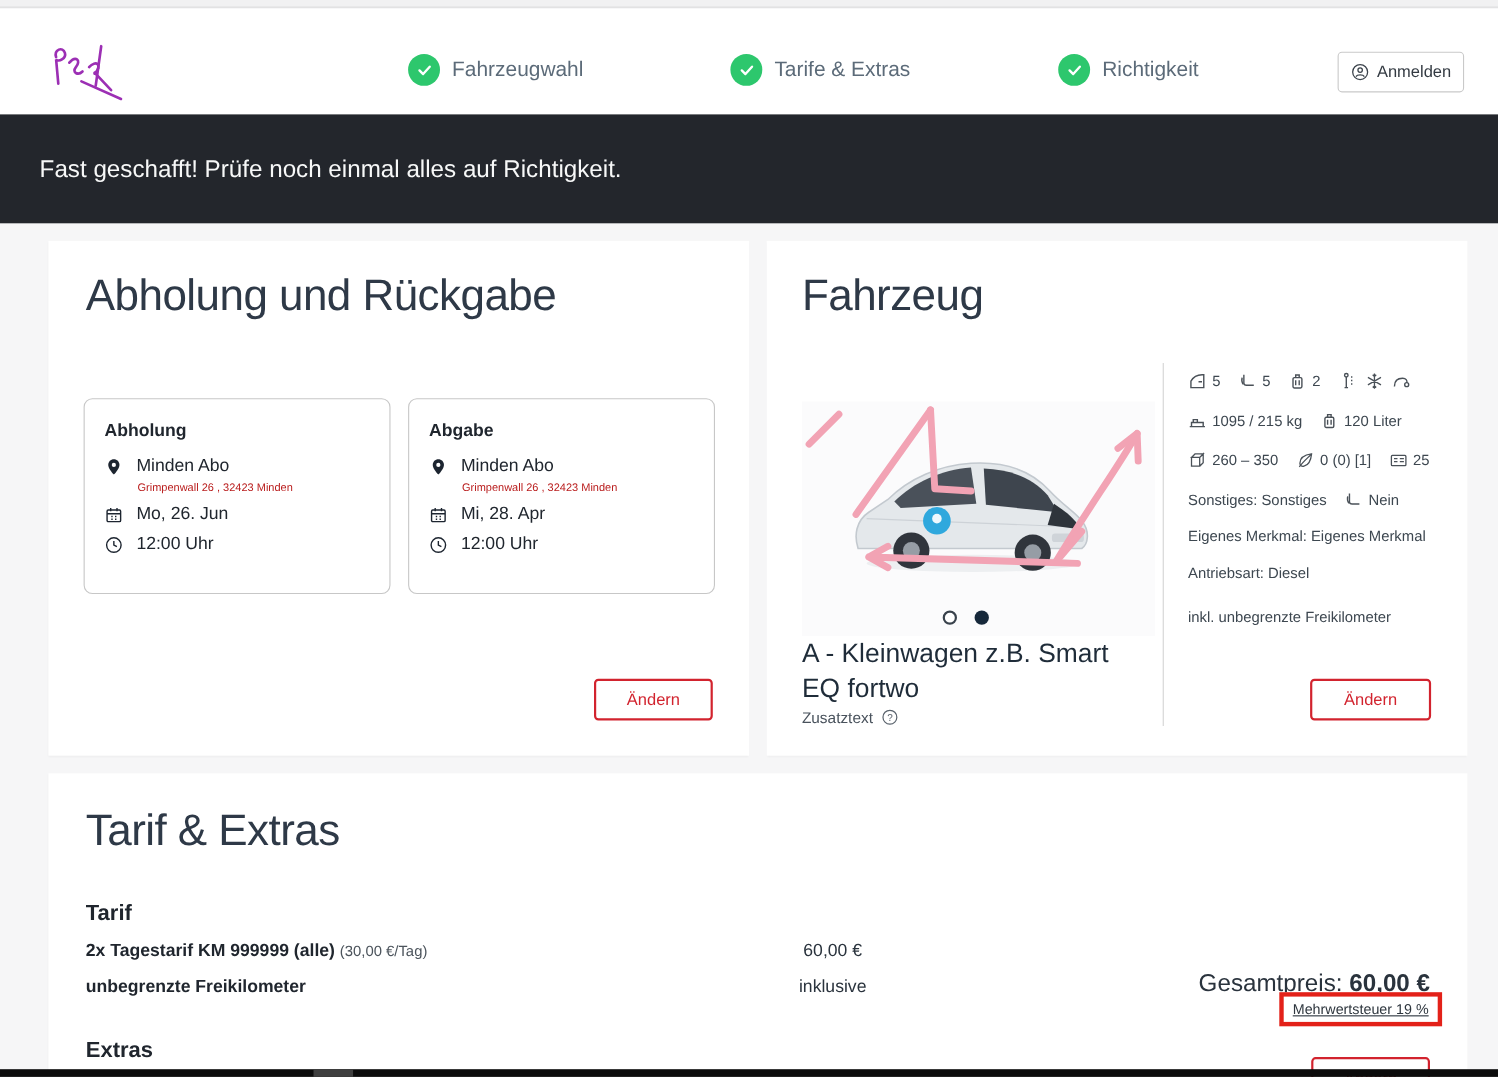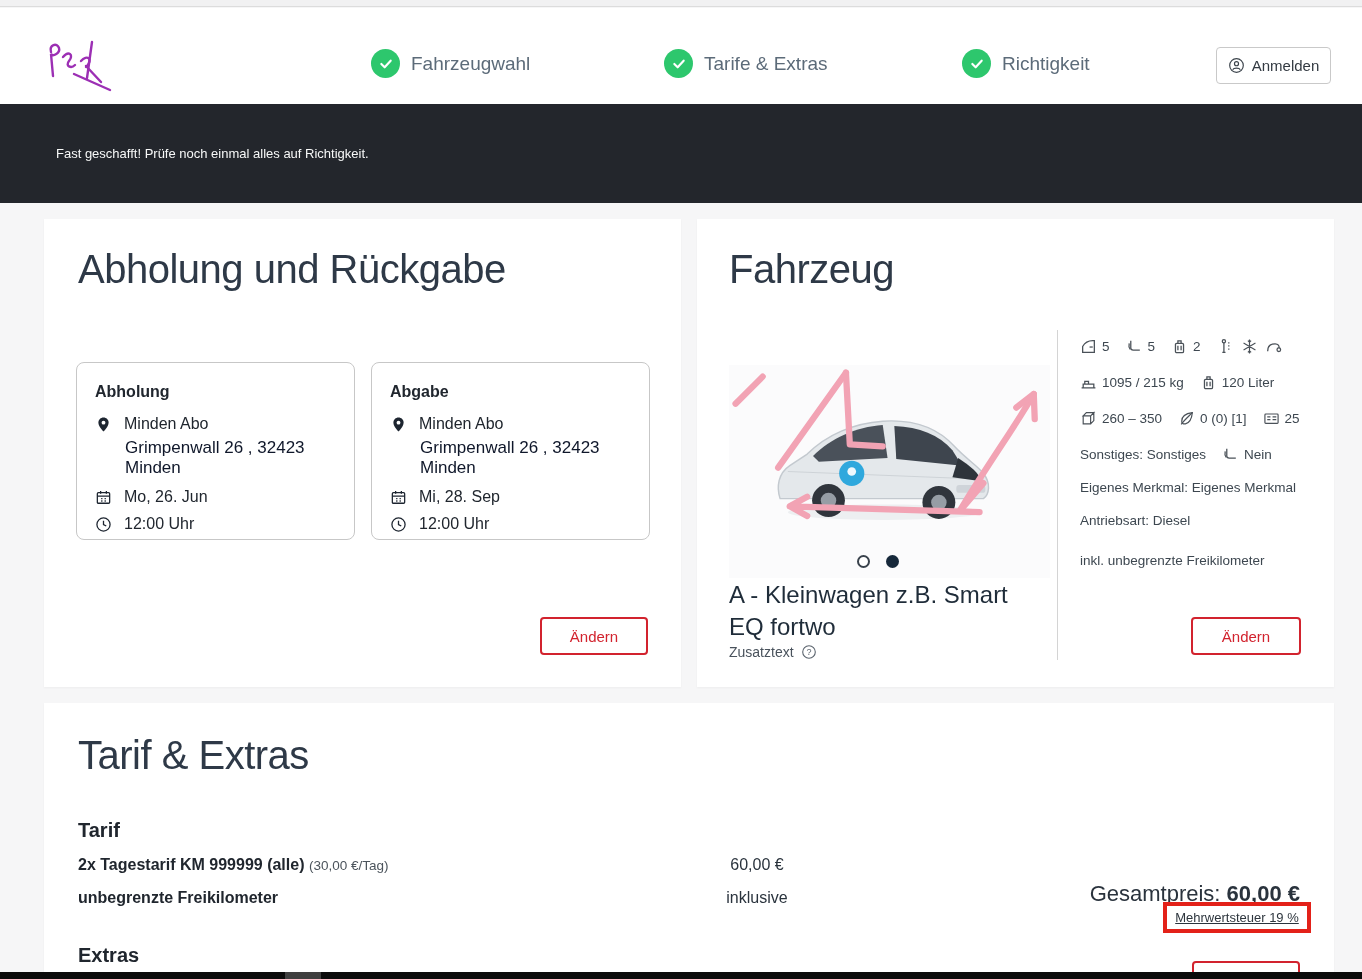--- a/index.html
+++ b/index.html
@@ -13,36 +13,36 @@
   .logo-svg { left:44px; top:28px; }
   .step { display:flex; align-items:center; gap:11px; top:41px; }
   .step-label { font-size:19px; color:#5c6b79; }
   .step1 { left:371px; } .step2 { left:664px; } .step3 { left:962px; }
   .check-circle { width:29px; height:29px; border-radius:50%; background:#2dc76d; display:flex; align-items:center; justify-content:center; }
   .login-btn { left:1216px; top:39px; width:115px; height:37px; background:#fff; border:1px solid #c9c9c9; border-radius:4px;
                display:flex; align-items:center; justify-content:center; gap:7px; font-size:15px; color:#333a42; cursor:pointer; }
 
   
   .banner { left:0; top:104px; width:1362px; height:99px; background:#23262c; display:flex; align-items:center; }
-  .banner-text { margin-left:56px; color:#f7f8f8; font-size:13px; }
+  .banner-text { margin-left:36px; color:#f7f8f8; font-size:22px; }
 
   
   .card { background:#fff; box-shadow:0 1px 2px rgba(0,0,0,0.04); }
   .card-left  { left:44px;  top:219px; width:637px; height:468px; }
   .card-right { left:697px; top:219px; width:637px; height:468px; }
   .card-bottom{ left:44px;  top:703px; width:1290px; height:330px; }
 
   .big-title { font-size:40px; font-weight:300; color:#2e3947; letter-spacing:-0.5px; }
 
   
   .subcard { border:1px solid #c7c7c7; border-radius:8px; width:279px; height:178px; padding:20px 18px; }
   .subcard h3 { font-size:16px; font-weight:700; color:#20262e; margin-bottom:14px; }
   .info-row { display:flex; align-items:center; gap:12px; margin-bottom:9px; }
   .info-row .txt { font-size:16px; font-weight:400; color:#20262e; }
-  .addr { font-size:17px; color:#0f172a; margin:-4px 0 10px 30px; }
+  .addr { font-size:10px; color:#b91c1c; margin:-4px 0 10px 30px; }
 
   .btn-red { width:108px; height:38px; background:#fff; border:2px solid #d2232e; border-radius:4px;
              color:#d2232e; font-size:15px; display:flex; align-items:center; justify-content:center; cursor:pointer; }
 
   
   .veh-img-box { left:32px; top:146px; width:321px; height:213px; background:#fbfbfc; overflow:hidden; }
   .dots { left:160px; top:336px; display:flex; gap:16px; align-items:center; }
   .dot { width:13px; height:13px; border-radius:50%; }
   .dot-outline { background:#fff; border:2px solid #39424c; }
   .dot-filled { background:#16283a; }
@@ -170,21 +170,21 @@
       <span class="txt">Minden Abo</span>
     </div>
     <div class="addr">Grimpenwall 26 , 32423 Minden</div>
     <div class="info-row">
       <svg width="17" height="17" viewBox="0 0 16 16">
           <g fill="none" stroke="#1d2530" stroke-width="1.2">
             <rect x="2.2" y="3.4" width="11.6" height="10" rx="1"></rect>
             <path d="M2.2,6.6 H13.8 M5.3,1.8 V4.4 M10.7,1.8 V4.4 M5.8,9 H7 M9,9 H10.2 M5.8,11.3 H7 M9,11.3 H10.2"></path>
           </g>
         </svg>
-      <span class="txt">Mi, 28. Sep</span>
+      <span class="txt">Mi, 28. Apr</span>
     </div>
     <div class="info-row">
       <svg width="17" height="17" viewBox="0 0 16 16">
           <g fill="none" stroke="#1d2530" stroke-width="1.2">
             <circle cx="8" cy="8" r="6.2"></circle>
             <path d="M8,4.5 V8 L10.6,9.4"></path>
           </g>
         </svg>
       <span class="txt">12:00 Uhr</span>
     </div>

